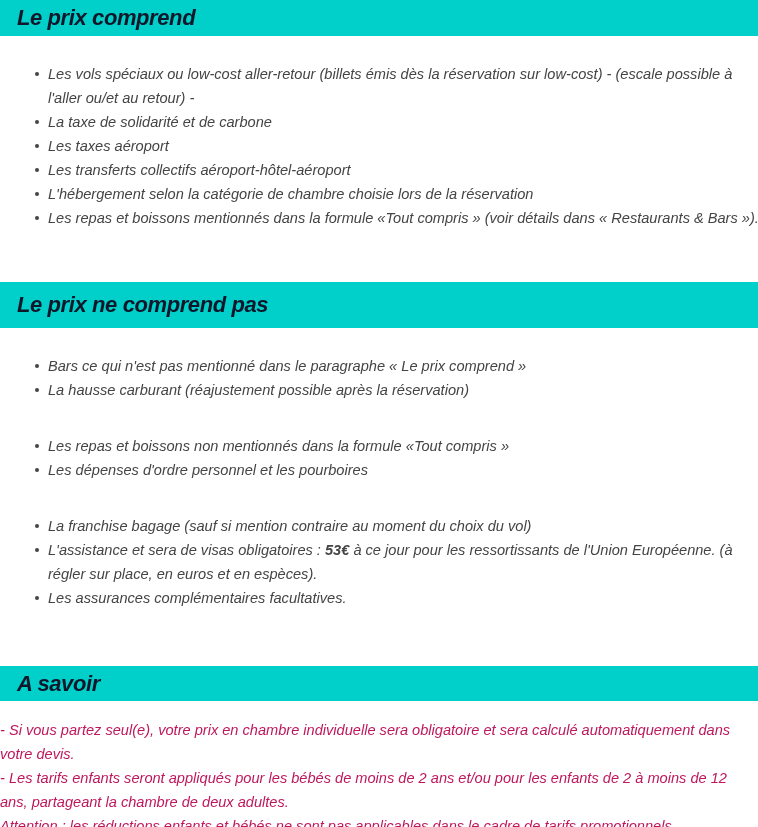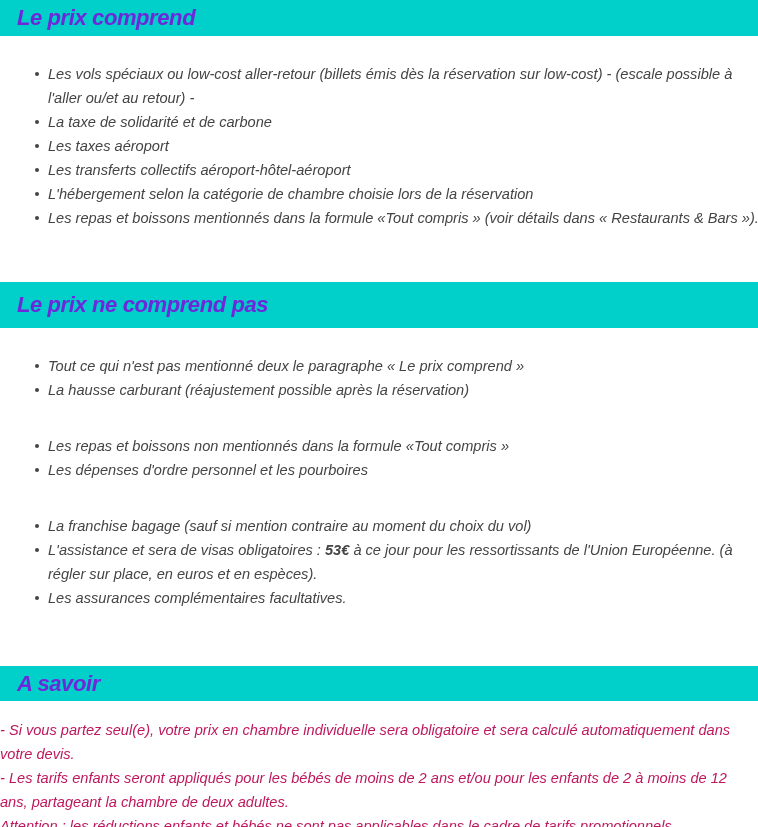--- a/index.html
+++ b/index.html
@@ -24,21 +24,21 @@
 
   
   .section-bar {
     width: 758px;
     background: #00CFCA;
     box-sizing: border-box;
     display: flex;
     align-items: center;
   }
   .section-bar-title {
-    color: #6d28d9;
+    color: #0f172a;
     font-family: "Liberation Sans", sans-serif;
     font-style: italic;
     font-weight: bold;
     font-size: 22px;
     letter-spacing: -0.4px;
     padding-left: 17px;
     line-height: 1;
     white-space: nowrap;
   }
 
@@ -119,21 +119,21 @@
 
   <div class="spacer-after-s1"></div>
 
   <div class="section-bar" style="height: 46px; background: rgb(0, 207, 202);">
     <span class="section-bar-title">Le prix ne comprend pas</span>
   </div>
 
   <div class="gap-top-2"></div>
 
   <ul class="bullet-list">
-    <li class="bullet-item">Tout ce qui n'est pas mentionné deux le paragraphe « Le prix comprend »</li>
+    <li class="bullet-item">Bars ce qui n'est pas mentionné dans le paragraphe « Le prix comprend »</li>
     <li class="bullet-item">La hausse carburant (réajustement possible après la réservation)</li>
   </ul>
 
   <div class="bullet-gap"></div>
 
   <ul class="bullet-list">
     <li class="bullet-item">Les repas et boissons non mentionnés dans la formule «Tout compris »</li>
     <li class="bullet-item">Les dépenses d'ordre personnel et les pourboires</li>
   </ul>
 

